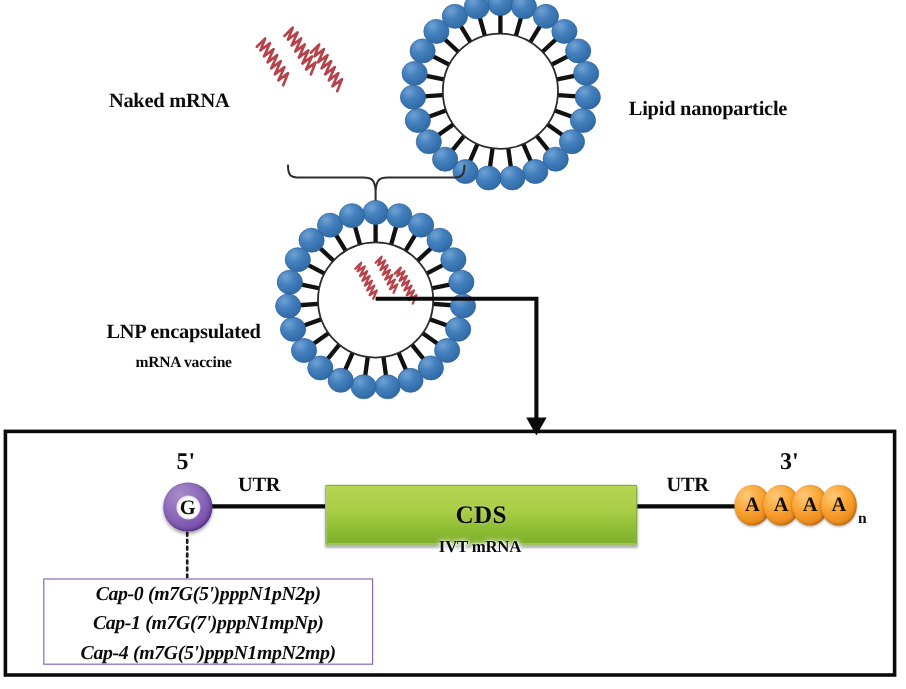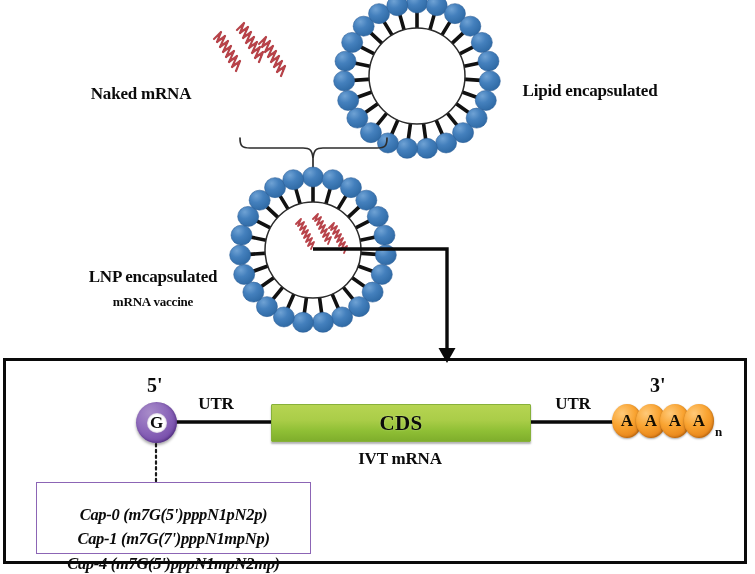--- a/index.html
+++ b/index.html
@@ -282,58 +282,58 @@
     <g stroke="#0a0a0a" stroke-width="3.6">
       <line x1="167" y1="422" x2="271" y2="422"></line>
       <line x1="531" y1="422" x2="614" y2="422"></line>
     </g>
 
     <g>
       <line x1="156" y1="444" x2="156" y2="482" stroke="#1a1a1a" stroke-width="2.2" stroke-dasharray="2.4 3.4" stroke-linecap="round"></line>
     </g>
   </svg>
 
-  <div class="lbl" style="left:56px; top:83px; width:170px; font-size:17px;">Naked mRNA</div>
+  <div class="lbl" style="left:56px; top:73px; width:170px; font-size:17px;">Naked mRNA</div>
 
   <div style="position:absolute; left:495px; top:80px; width:190px;">
-    <div class="lbl" style="position:static; font-size:17px;">Lipid encapsulated</div>
+    <div class="lbl" style="position:static; font-size:17px;">Lipid nanoparticle</div>
   </div>
 
   <div style="position:absolute; left:63px; top:250px; width:180px;">
     <div class="lbl" style="position:static; font-size:17px;margin-top:16px;">LNP encapsulated</div>
     <div class="lbl" style="position:static; font-size:13px; margin-top:5px;">mRNA vaccine</div>
   </div>
 
   <div class="outer-frame" style="left:3px; top:358px; width:744px; height:206px;"></div>
 
   <div class="prime" style="left:147px; top:374px;">5'</div>
 
   <div class="prime" style="left:650px; top:374px;">3'</div>
 
   <div class="capG-outer" style="left:136px; top:402px; width:41px; height:41px;">
     <div class="capG-inner" style="width:20px; height:20px;">G</div>
   </div>
 
   <div class="lbl" style="left:186px; top:393px; width:60px; font-size:17px;">UTR</div>
 
-  <div class="cds-box" style="left:271px; top:404px; width:260px; height:38px;justify-content:center;">
+  <div class="cds-box" style="left:271px; top:404px; width:260px; height:50px;justify-content:center;">
     <span class="cds-label">CDS</span>
   </div>
 
   <div class="lbl" style="left:543px; top:393px; width:60px; font-size:17px;">UTR</div>
 
-  <div class="lbl" style="left:330px; top:448px; width:140px; font-size:17px;">IVT mRNA</div>
+  <div class="lbl" style="left:330px; top:448px; width:140px; font-size:14px;">IVT mRNA</div>
 
   <div id="polyaGroup" style="position:absolute; left:612px; top:404px;">
       <div class="nt-circle polyA" style="left: 0px; top: 0px; width: 30px; height: 34px;">A</div>
       <div class="nt-circle polyA" style="left: 24px; top: 0px; width: 30px; height: 34px;">A</div>
       <div class="nt-circle polyA" style="left: 48px; top: 0px; width: 30px; height: 34px;">A</div>
       <div class="nt-circle polyA" style="left: 72px; top: 0px; width: 30px; height: 34px;">A</div>
       <span class="sub-n" style="left: 103px; top: 20px;">n</span>
     </div>
 
-  <div class="cap-box" id="capBox" style="left:36px; top:482px; width:275px; height:72px; padding-top:20px;">
+  <div class="cap-box" id="capBox" style="left:36px; top:482px; width:275px; height:72px; padding-top:0;">
       <div class="cap-line">Cap-0 (m7G(5')pppN1pN2p)</div>
       <div class="cap-line">Cap-1 (m7G(7')pppN1mpNp)</div>
       <div class="cap-line">Cap-4 (m7G(5')pppN1mpN2mp)</div>
     </div>
 
 </div>
 
 </body></html>

